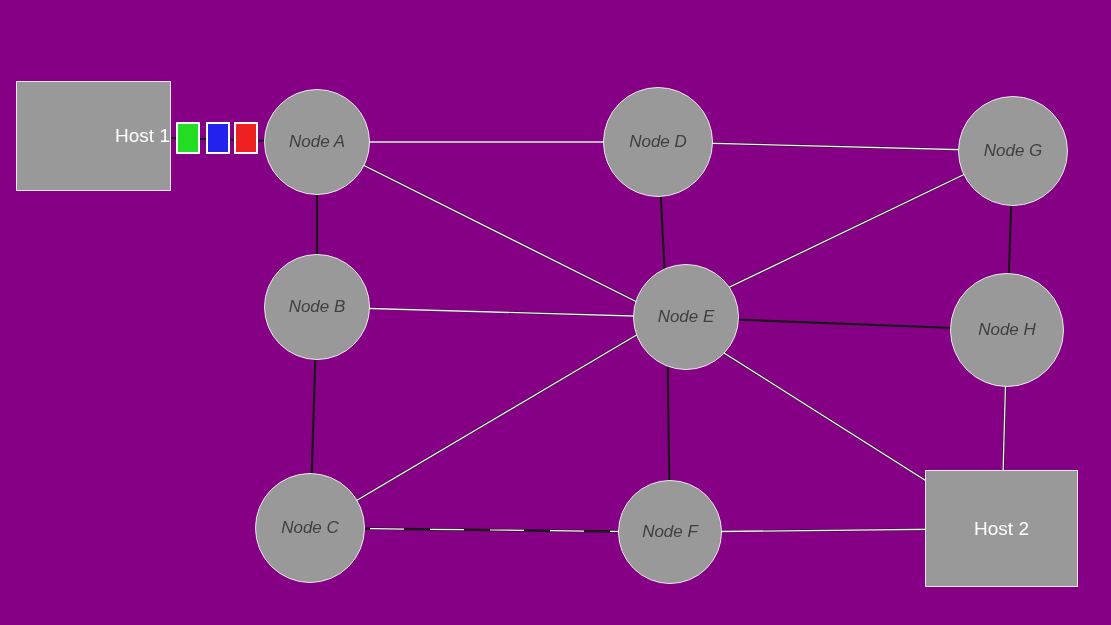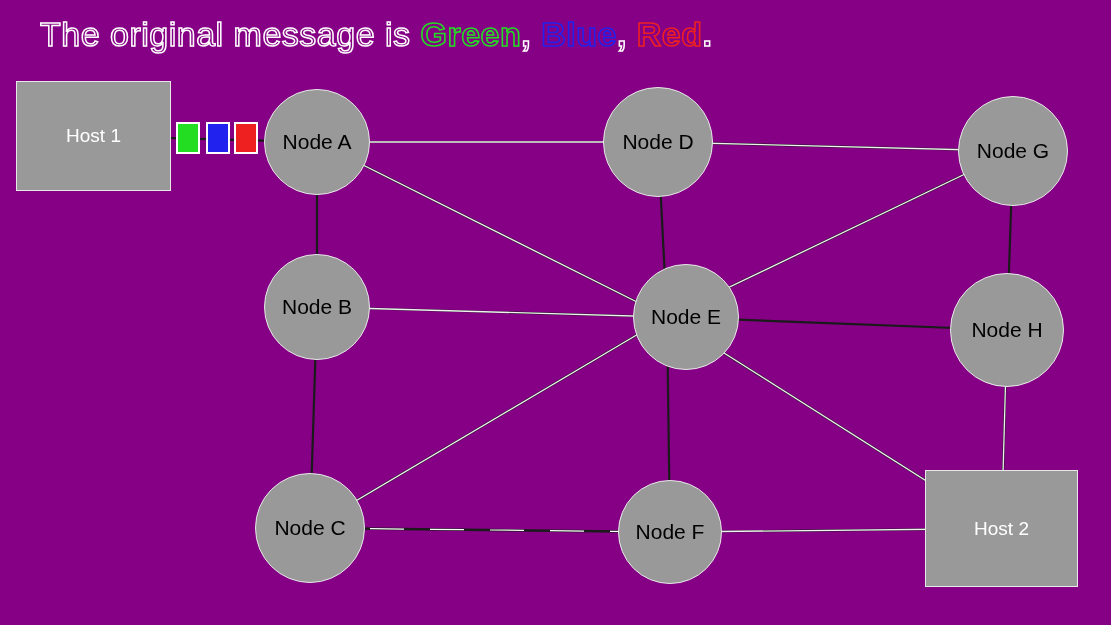--- a/index.html
+++ b/index.html
@@ -41,22 +41,23 @@
   }
   .node {
     position: absolute;
     border-radius: 50%;
     background: #999999;
     border: 1px solid #e8e8e8;
     box-sizing: border-box;
     display: flex;
     align-items: center;
     justify-content: center;
-    color: #000000;
-    font-size: 21px;
+    color: #404040;
+    font-size: 17px;
+    font-style: italic;
   }
   .hostbox {
     position: absolute;
     background: #999999;
     border: 1px solid #e8e8e8;
     box-sizing: border-box;
     display: flex;
     align-items: center;
     justify-content: center;
     color: #ffffff;
@@ -68,23 +69,20 @@
     height: 32px;
     border: 2px solid #ffffff;
     box-sizing: border-box;
   }
 </style>
 </head>
 <body>
 
 <div id="stage">
 
-  <div id="title">
-    <span class="seg">The original message is </span><span class="seg green">Green</span><span class="seg bold">, </span><span class="seg blue">Blue</span><span class="seg bold">, </span><span class="seg red">Red</span><span class="seg bold">.</span>
-  </div>
 
   <svg id="links">
       <g>
         <line x1="93.5" y1="136" x2="317" y2="142" stroke="#1a1a1a" stroke-width="2.2"></line>
       </g>
       <g>
         <line x1="317" y1="142" x2="658" y2="142" stroke="#1a1a1a" stroke-width="2.2"></line>
         <line x1="317" y1="142" x2="658" y2="142" stroke="#f2f2f2" stroke-width="1.3"></line>
       </g>
       <g>
@@ -137,21 +135,21 @@
         <line x1="1007" y1="330" x2="1001.5" y2="528.5" stroke="#1a1a1a" stroke-width="2.2"></line>
         <line x1="1007" y1="330" x2="1001.5" y2="528.5" stroke="#f2f2f2" stroke-width="1.3"></line>
       </g>
       <g>
         <line x1="670" y1="532" x2="1001.5" y2="528.5" stroke="#1a1a1a" stroke-width="2.2"></line>
         <line x1="670" y1="532" x2="1001.5" y2="528.5" stroke="#f2f2f2" stroke-width="1.3"></line>
       </g>
     </svg>
 
   <div id="shapes">
-      <div class="hostbox" style="left: 16px; top: 81px; width: 155px; height: 110px;">
+      <div class="hostbox" style="left: 16px; top: 81px; width: 155px; height: 110px; justify-content: flex-end;">
         <span>Host 1</span>
       </div>
       <div class="hostbox" style="left: 925px; top: 470px; width: 153px; height: 117px;">
         <span>Host 2</span>
       </div>
       <div class="node" style="left: 264px; top: 89px; width: 106px; height: 106px;">
         <span>Node A</span>
       </div>
       <div class="node" style="left: 264px; top: 254px; width: 106px; height: 106px;">
         <span>Node B</span>

